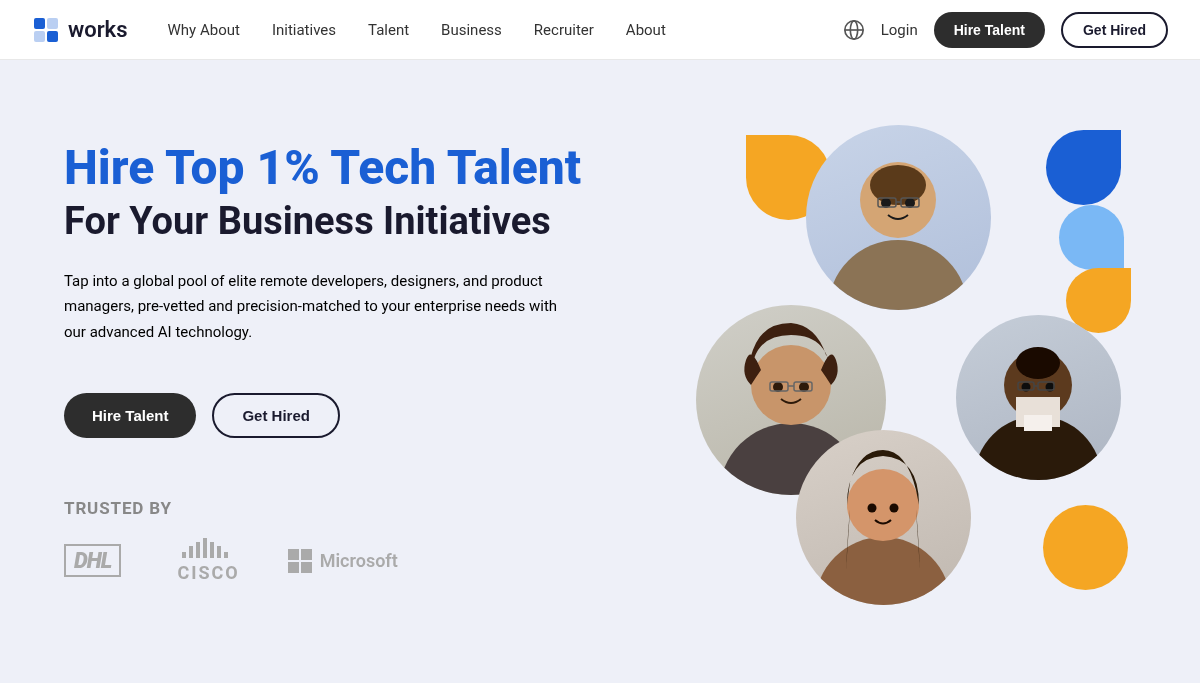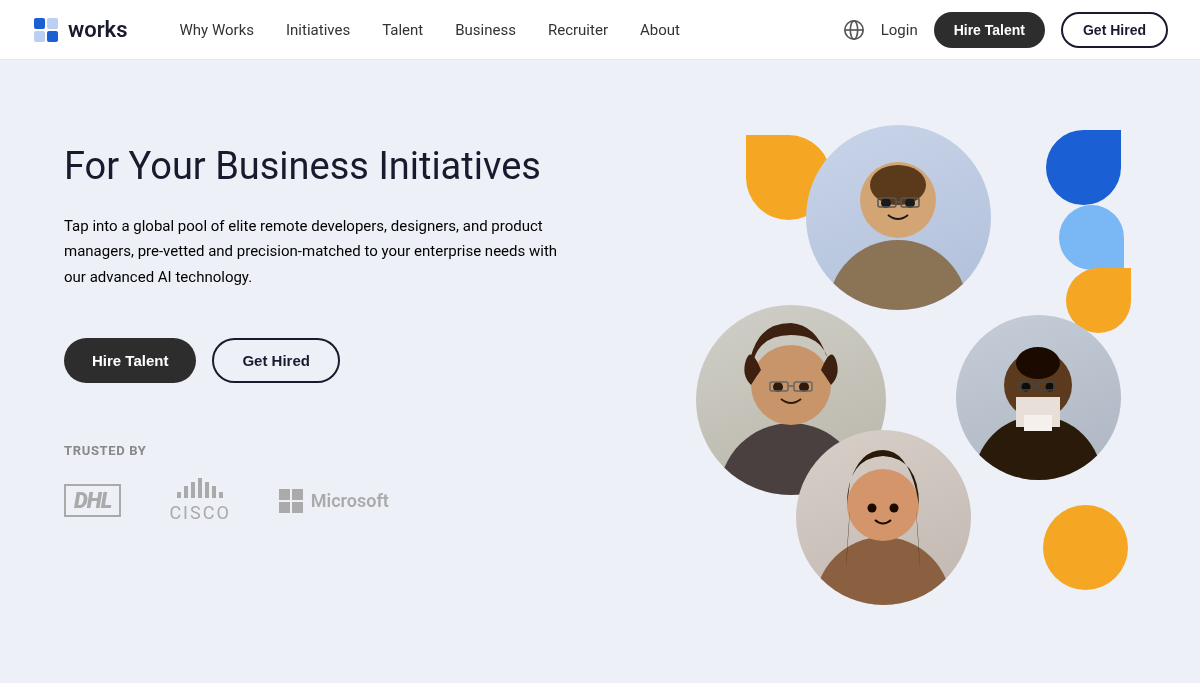--- a/index.html
+++ b/index.html
@@ -6,21 +6,21 @@
     body { font-family: -apple-system, BlinkMacSystemFont, 'Segoe UI', Roboto, sans-serif; background: #f0f2f8; width: 1200px; height: 683px; overflow: hidden; }
 
     
     .navbar {
       background: #fff;
       height: 60px;
       display: flex;
       align-items: center;
       padding: 0 32px;
       border-bottom: 1px solid #e8e8e8;
-      gap: 12px;
+      gap: 0;
     }
     .logo-area {
       display: flex;
       align-items: center;
       gap: 8px;
       margin-right: 40px;
     }
     .logo-icon {
       width: 28px;
       height: 28px;
@@ -94,21 +94,21 @@
       padding-top: 20px;
     }
     .hero-title-blue {
       font-size: 48px;
       font-weight: 800;
       color: #1a5fd4;
       line-height: 1.15;
     }
     .hero-title-dark {
       font-size: 38px;
-      font-weight: 400;
+      font-weight: 700;
       color: #1a1a2e;
       line-height: 1.2;
       margin-top: 4px;
     }
     .hero-desc {
       font-size: 15px;
       color: #000000;
       line-height: 1.7;
       margin-top: 24px;
       max-width: 500px;
@@ -137,21 +137,21 @@
       font-size: 15px;
       font-weight: 600;
       cursor: pointer;
     }
 
     
     .trusted-section {
       margin-top: 60px;
     }
     .trusted-label {
-      font-size: 13px;
+      font-size: 17px;
       font-weight: 700;
       color: #888;
       letter-spacing: 0.05em;
       margin-bottom: 20px;
       margin-top: 39px;
     }
     .trusted-logos {
       display: flex;
       align-items: center;
       gap: 48px;
@@ -175,23 +175,24 @@
       gap: 3px;
       align-items: flex-end;
       margin-bottom: 4px;
     }
     .cisco-bar {
       background: #aaa;
       width: 4px;
     }
     .cisco-text {
       font-size: 18px;
-      font-weight: 400;
+      font-weight: 700;
       color: #aaa;
       letter-spacing: 2px;
+      margin-left: 8px;
     }
     .logo-jcu {
       display: flex;
       align-items: center;
       gap: 8px;
     }
     .jcu-emblem {
       width: 36px;
       height: 36px;
       color: #aaa;
@@ -288,21 +289,21 @@
     <svg class="logo-icon" viewBox="0 0 28 28" fill="none">
       <rect x="2" y="2" width="11" height="11" rx="2" fill="#1a5fd4"></rect>
       <rect x="15" y="2" width="11" height="11" rx="2" fill="#1a5fd4" opacity="0.3"></rect>
       <rect x="2" y="15" width="11" height="11" rx="2" fill="#1a5fd4" opacity="0.3"></rect>
       <rect x="15" y="15" width="11" height="11" rx="2" fill="#1a5fd4"></rect>
     </svg>
     <span class="logo-text">works</span>
   </div>
 
   <div class="nav-links">
-    <a class="nav-link">Why Works</a>
+    <a class="nav-link">Why About</a>
     <a class="nav-link">Initiatives</a>
     <a class="nav-link">Talent</a>
     <a class="nav-link">Business</a>
     <a class="nav-link">Recruiter</a>
     <a class="nav-link">About</a>
   </div>
 
   <div class="nav-right">
     <svg class="globe-icon" viewBox="0 0 24 24" fill="none" stroke="#555" stroke-width="1.8">
       <circle cx="12" cy="12" r="10"></circle>
@@ -310,20 +311,21 @@
       <line x1="2" y1="12" x2="22" y2="12"></line>
     </svg>
     <span class="login-link">Login</span>
     <button class="btn-hire-talent-dark">Hire Talent</button>
     <button class="btn-get-hired-outline">Get Hired</button>
   </div>
 </nav>
 
 <section class="hero">
   <div class="hero-left">
+    <h1 class="hero-title-blue">Hire Top 1% Tech Talent</h1>
     <h2 class="hero-title-dark">For Your Business Initiatives</h2>
     <p class="hero-desc">Tap into a global pool of elite remote developers, designers, and product managers, pre-vetted and precision-matched to your enterprise needs with our advanced AI technology.</p>
 
     <div class="hero-buttons">
       <button class="btn-hero-dark">Hire Talent</button>
       <button class="btn-hero-outline">Get Hired</button>
     </div>
 
     <div class="trusted-section">
       <div class="trusted-label">TRUSTED BY</div>

